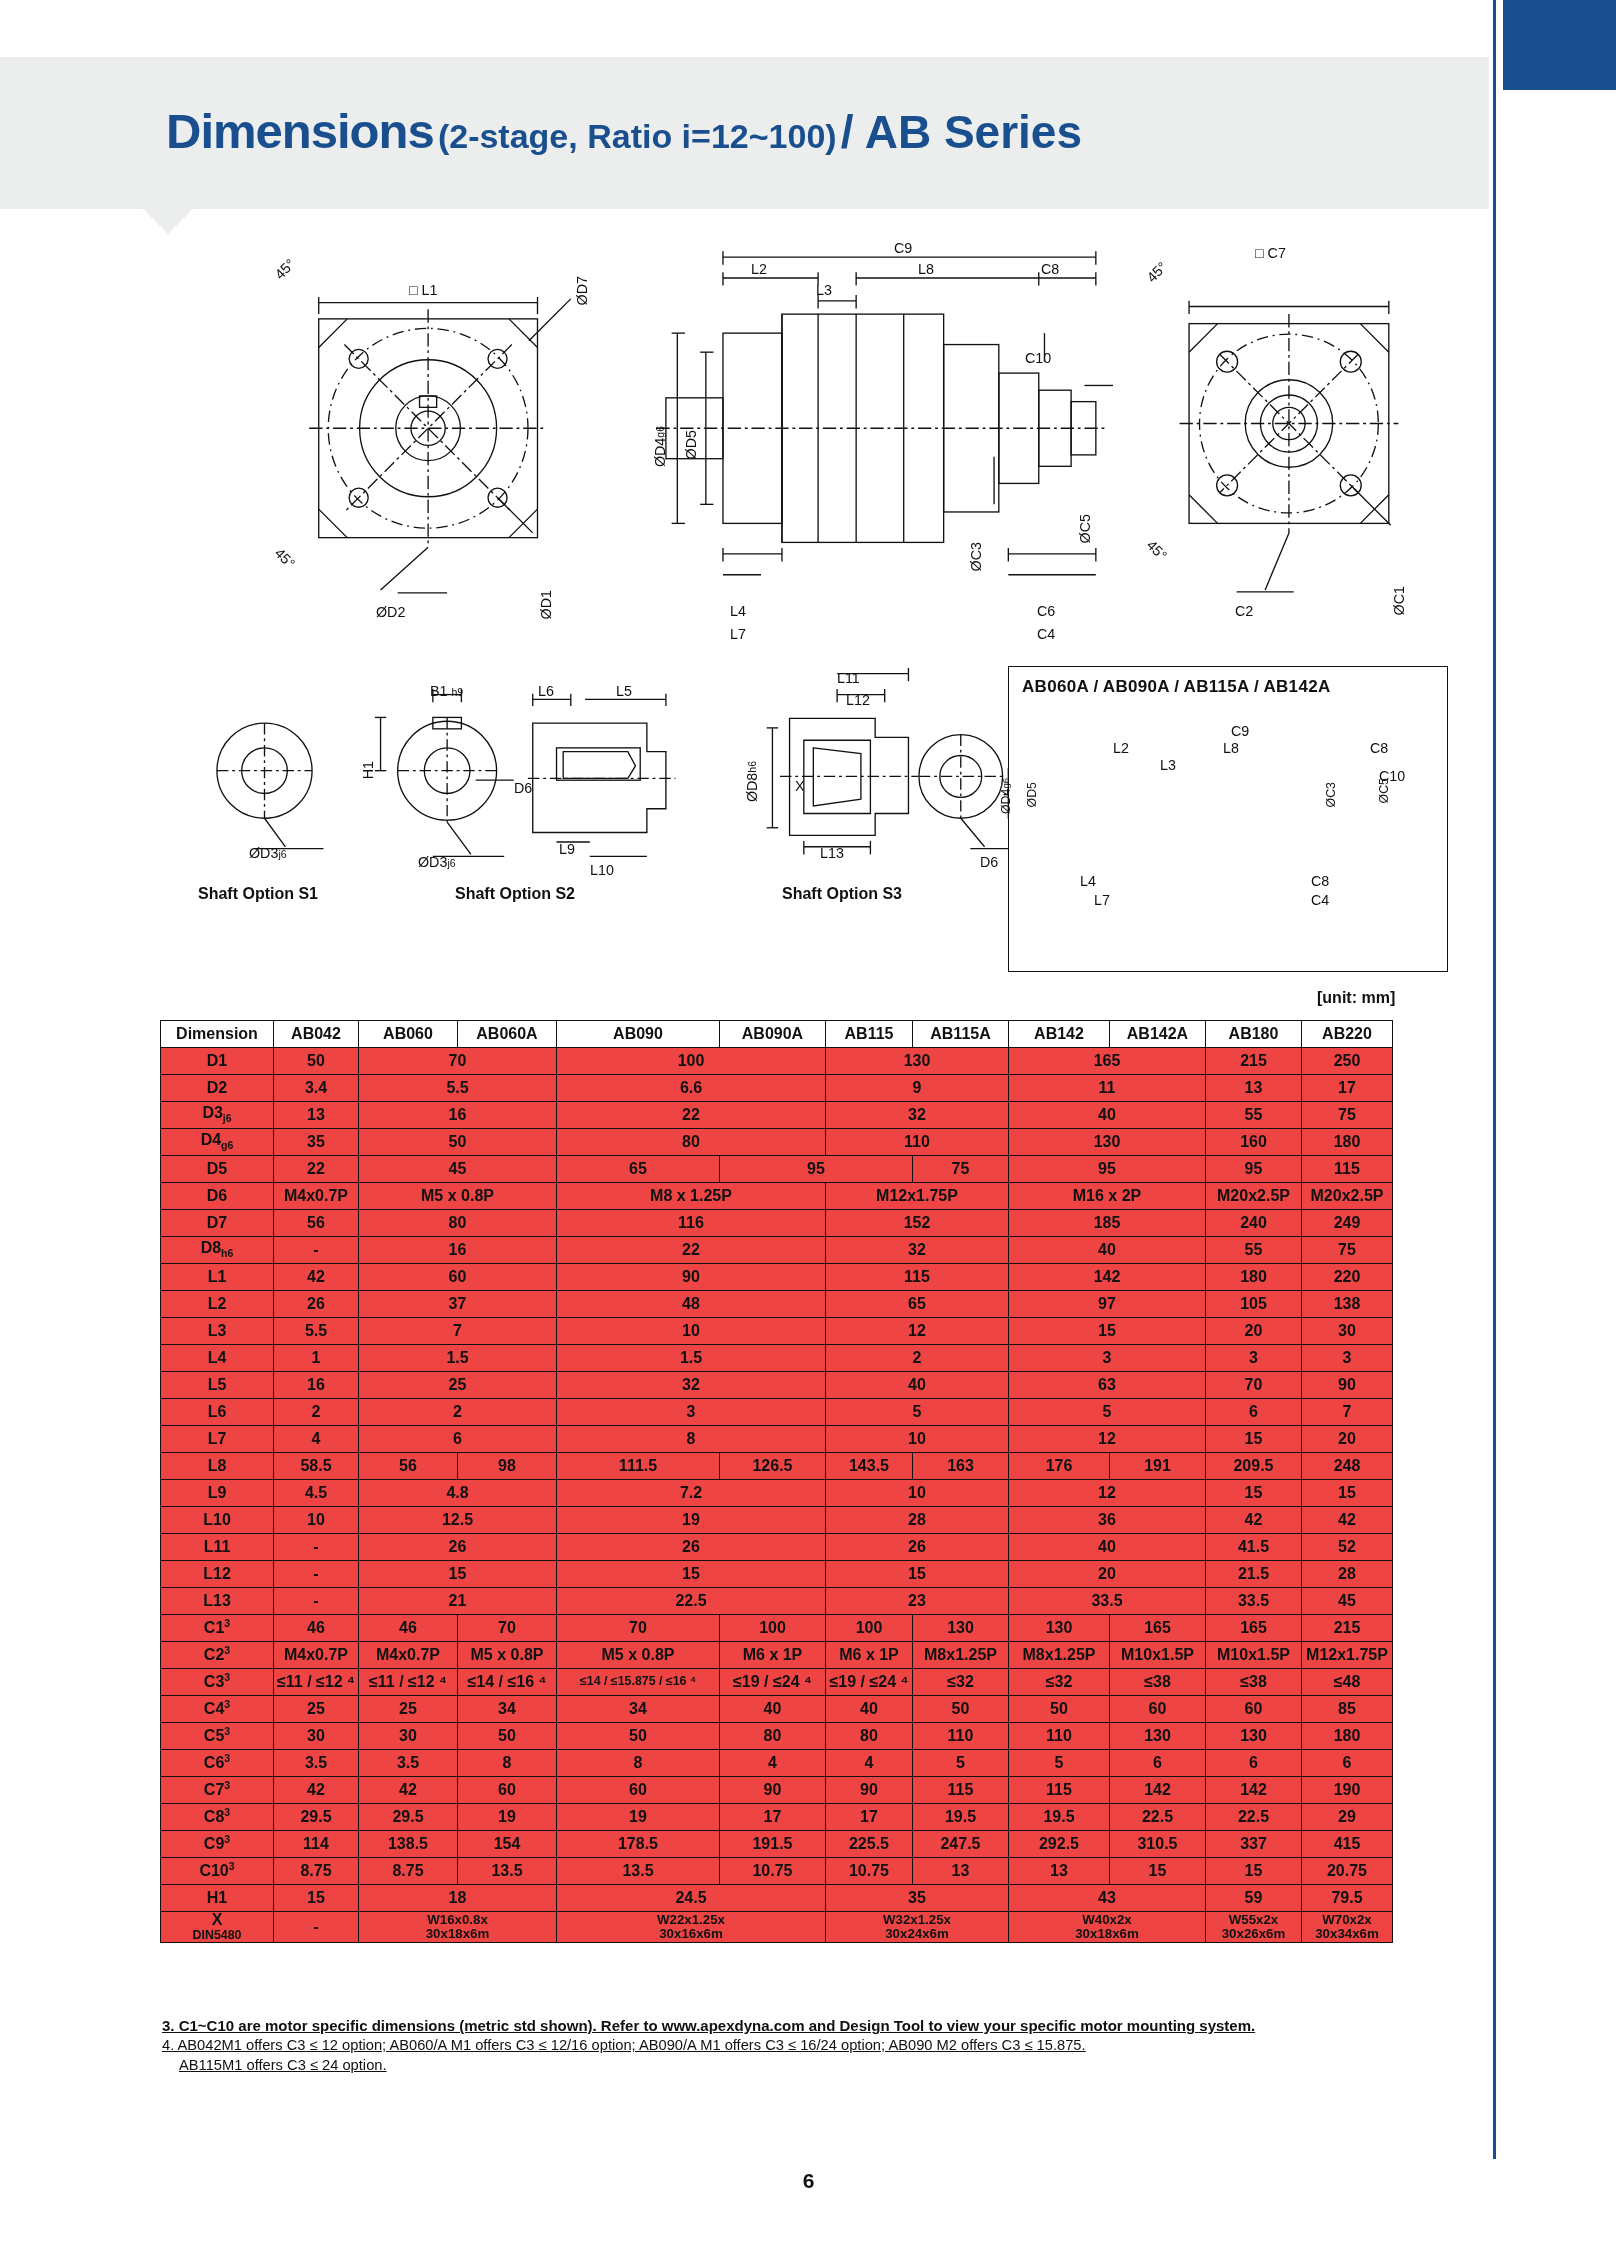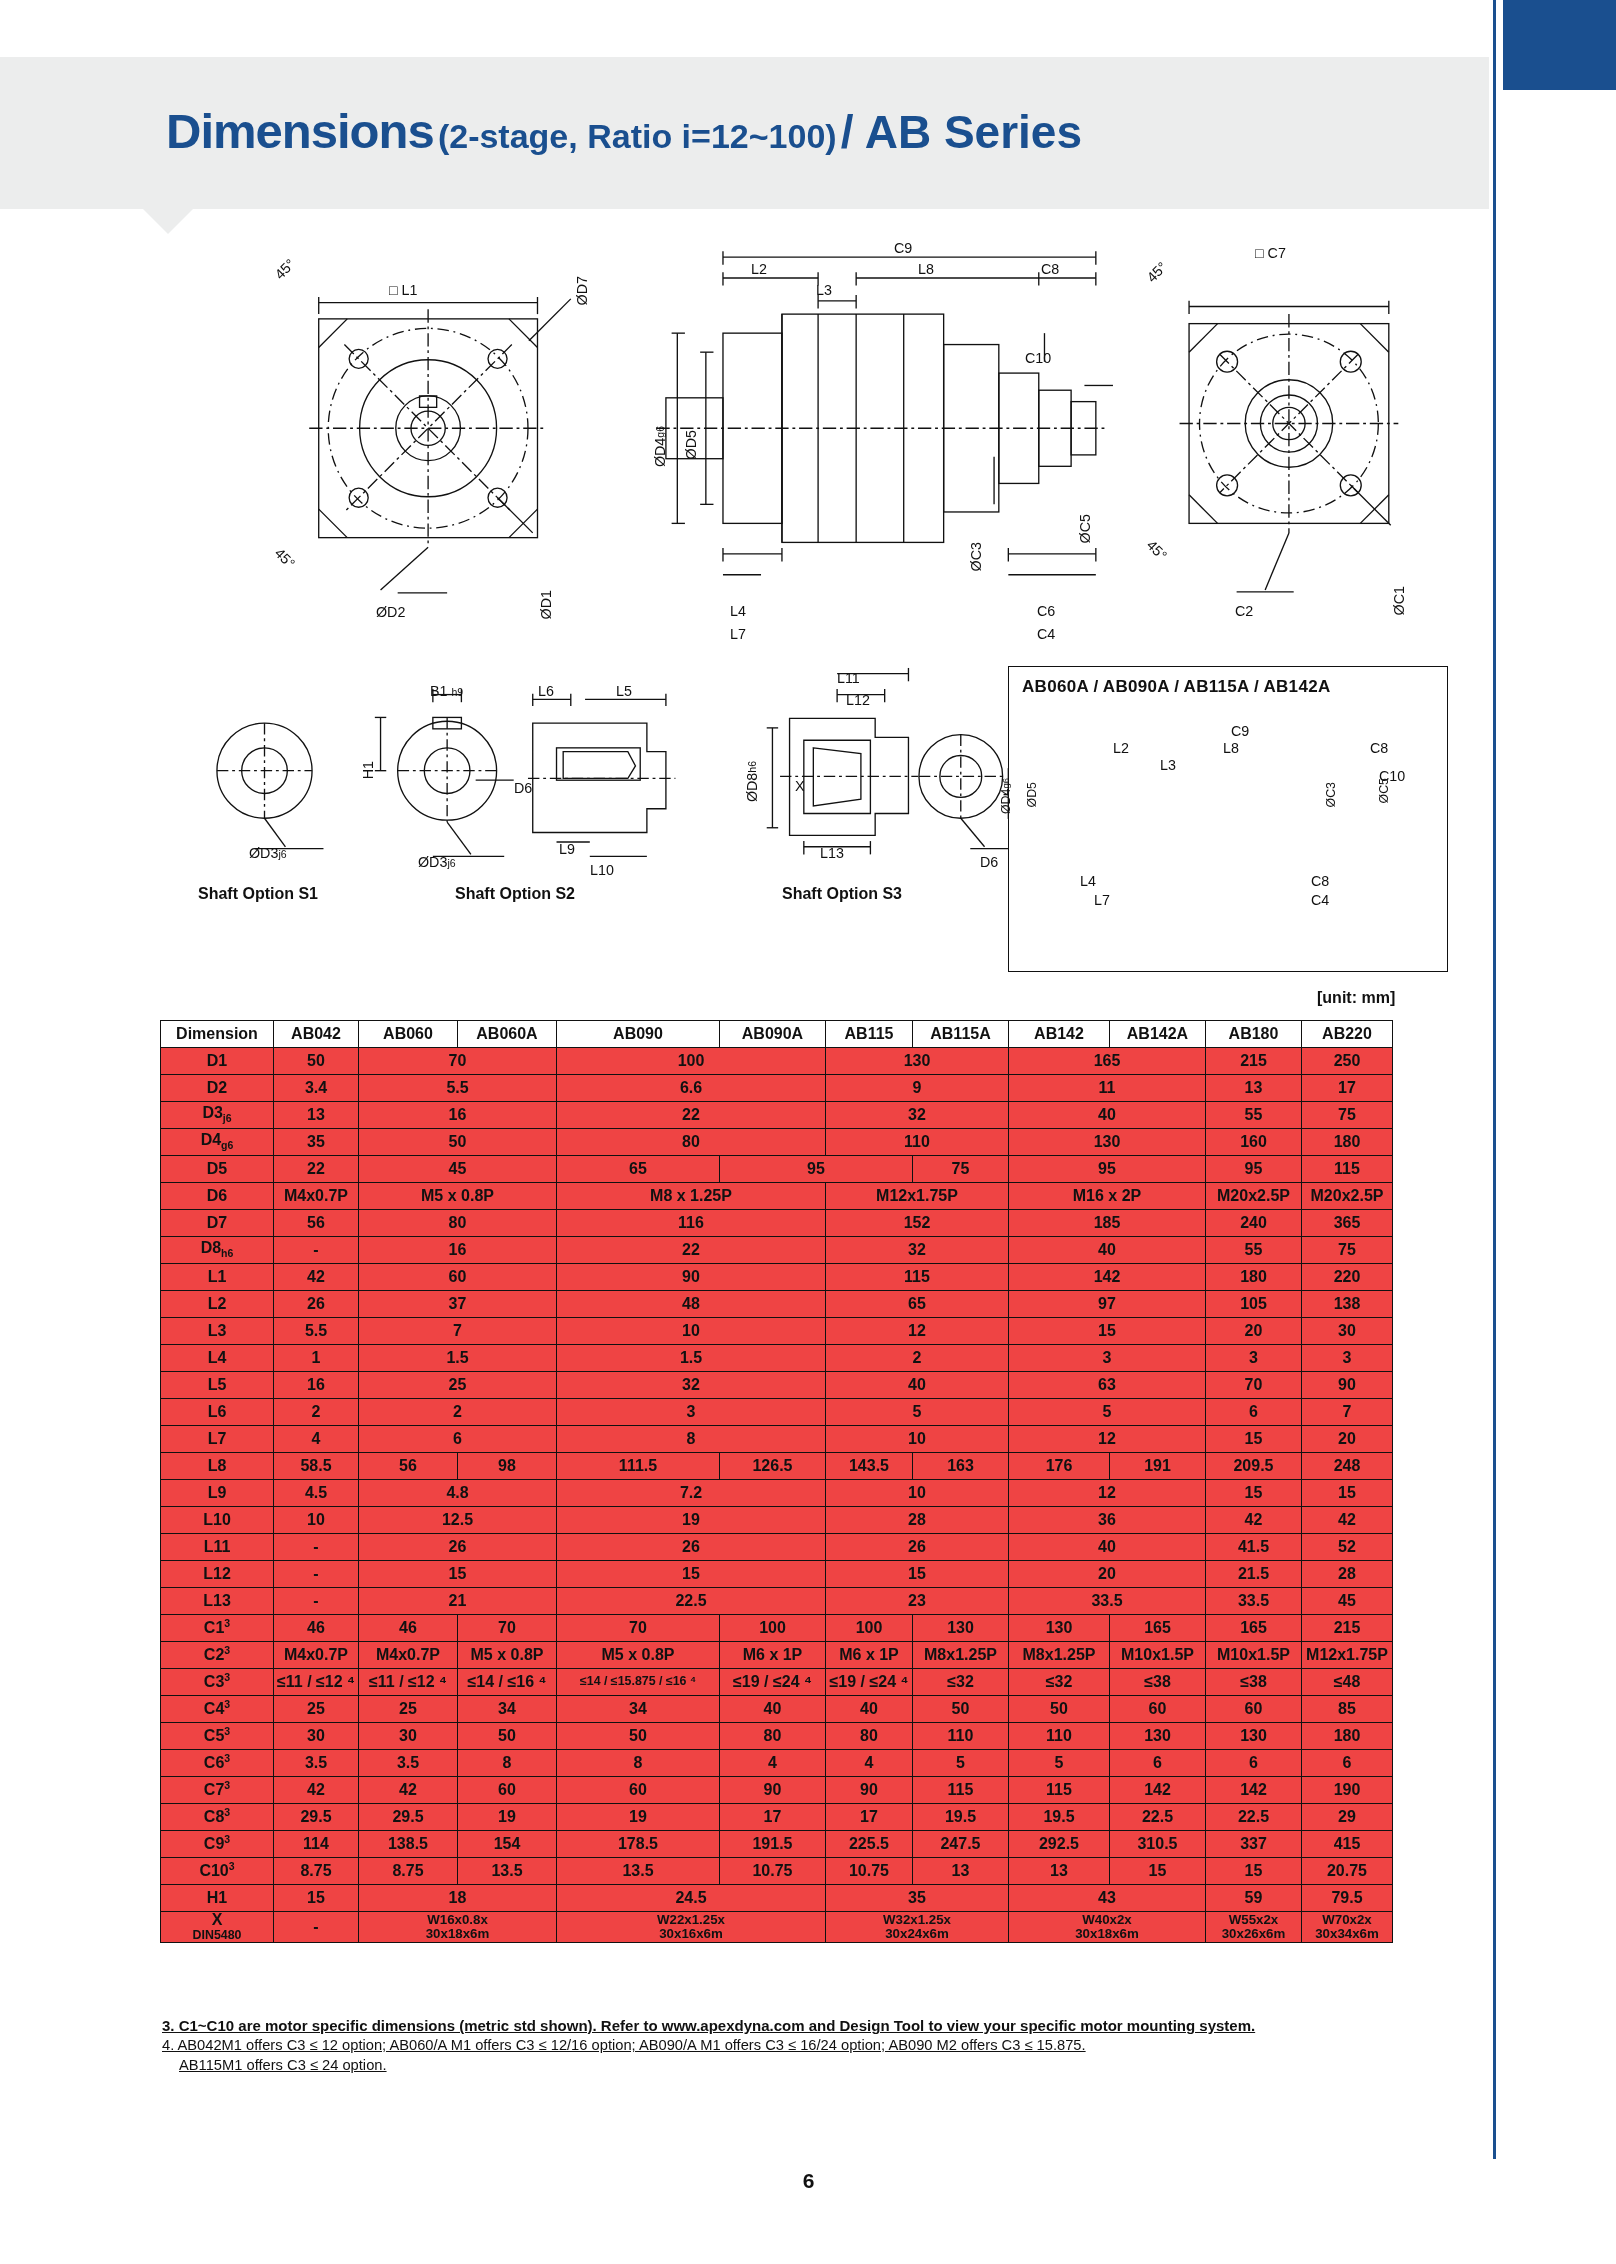--- a/index.html
+++ b/index.html
@@ -285,21 +285,21 @@
     <line x1="1180" y1="518" x2="1370" y2="518"></line>
     <line x1="1370" y1="518" x2="1400" y2="518"></line>
     <line x1="1152" y1="534" x2="1180" y2="534"></line>
     <line x1="1090" y1="692" x2="1120" y2="692"></line>
     <line x1="1090" y1="706" x2="1110" y2="706"></line>
     <line x1="1350" y1="692" x2="1400" y2="692"></line>
     <line x1="1350" y1="706" x2="1400" y2="706"></line>
   </g>
 </svg>
 
-<div class="lbl" style="left:389px;top:282px;">□ L1</div>
+<div class="lbl" style="left:409px;top:282px;">□ L1</div>
 <div class="lbl vert" style="left:574px;top:276px;">ØD7</div>
 <div class="lbl vert" style="left:538px;top:590px;">ØD1</div>
 <div class="lbl" style="left:376px;top:604px;">ØD2</div>
 <div class="lbl" style="left:274px;top:261px;transform:rotate(-45deg);">45°</div>
 <div class="lbl" style="left:274px;top:550px;transform:rotate(45deg);">45°</div>
 
 <div class="lbl" style="left:894px;top:240px;">C9</div>
 <div class="lbl" style="left:751px;top:261px;">L2</div>
 <div class="lbl" style="left:918px;top:261px;">L8</div>
 <div class="lbl" style="left:1041px;top:261px;">C8</div>
@@ -442,21 +442,21 @@
         <td>M20x2.5P</td>
       </tr>
       <tr>
         <td class="rowhdr">D7</td>
         <td>56</td>
         <td colspan="2">80</td>
         <td colspan="2">116</td>
         <td colspan="2">152</td>
         <td colspan="2">185</td>
         <td>240</td>
-        <td>365</td>
+        <td>249</td>
       </tr>
       <tr>
         <td class="rowhdr">D8<span class="sub">h6</span></td>
         <td>-</td>
         <td colspan="2">16</td>
         <td colspan="2">22</td>
         <td colspan="2">32</td>
         <td colspan="2">40</td>
         <td>55</td>
         <td>75</td>

